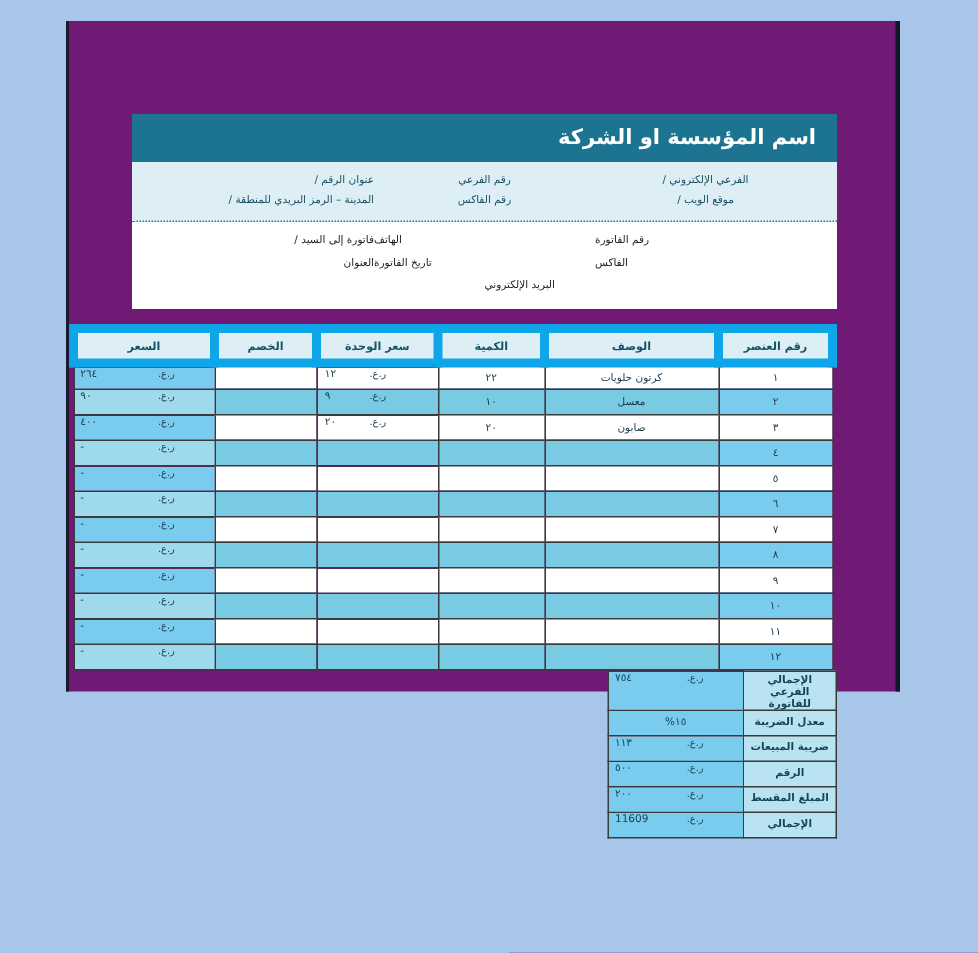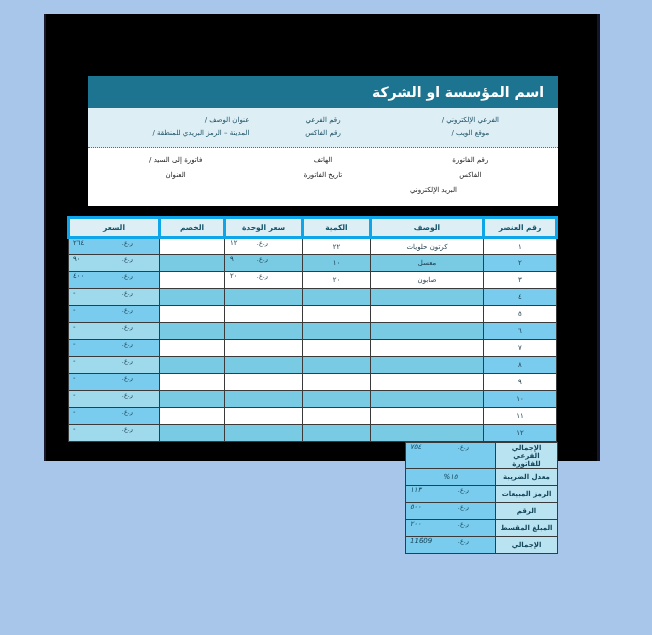--- a/index.html
+++ b/index.html
@@ -18,21 +18,21 @@
     inset: 0;
     background: #a8c6ea;
   }
   
   .page {
     position: absolute;
     left: 44px;
     top: 14px;
     width: 556px;
     height: 447px;
-    background: #000000;
+    background: #701a75;
     border-left: 2px solid #1a1a2e;
     border-right: 3px solid #14142a;
     box-sizing: border-box;
   }
   .page-inner {
     position: absolute;
     left: 0;
     top: 0;
     width: 551px;
     height: 607px;
@@ -88,39 +88,39 @@
     box-sizing: border-box;
   }
   .billto-row {
     display: flex;
     font-size: 7px;
     color: #222222;
     line-height: 15px;
   }
   .billto-row .c {
     flex: 1 1 33.33%;
-    text-align: center;
-  }
-  .billto-row .c.rt { text-align: center; }
+    text-align: left;
+  }
+  .billto-row .c.rt { text-align: right; }
 
   
   .items {
     margin-top: 10px;
     width: 470px;
     border-collapse: collapse;
     table-layout: fixed;
     direction: rtl;
   }
   .items th {
     background: #ddeef5;
     color: #15556b;
     font-size: 7.5px;
     font-weight: bold;
     height: 17px;
-    border: 3px solid #0ea5e9;
+    border: 6px solid #0ea5e9;
     text-align: center;
     padding: 0;
   }
   .items td {
     height: 17px;
     border: 1px solid #3a3a3a;
     font-size: 7px;
     color: #1b3a4b;
     padding: 0 4px;
     text-align: center;
@@ -199,21 +199,20 @@
     position: absolute;
     right: 26px;
     top: 0;
     font-size: 6.5px;
   }
   .totals td.amt .val {
     position: absolute;
     left: 4px;
     top: 0;
     font-size: 7px;
-    font-style: italic;
   }
   .totals td.amt.center {
     text-align: center;
   }
   .totals td.amt.center .val {
     position: static;
     display: block;
     text-align: center;
     line-height: 15px;
   }
@@ -231,21 +230,21 @@
       <div class="invoice">
 
         <div class="hdr-bar">
           <div class="hdr-title">اسم المؤسسة او الشركة</div>
         </div>
 
         <div class="info-band">
           <div class="info-row">
             <div class="c lt">الفرعي الإلكتروني /</div>
             <div class="c">رقم الفرعي</div>
-            <div class="c rt">عنوان الوصف /</div>
+            <div class="c rt">عنوان الرقم /</div>
           </div>
           <div class="info-row">
             <div class="c lt">موقع الويب /</div>
             <div class="c">رقم الفاكس</div>
             <div class="c rt">المدينة – الرمز البريدي للمنطقة /</div>
           </div>
         </div>
 
         <div class="billto-band">
           <div class="billto-row">
@@ -430,21 +429,21 @@
                 <span class="val">٧٥٤</span>
               </td>
             </tr>
             <tr>
               <td class="lbl">معدل الضريبة</td>
               <td class="amt center">
                 <span class="val">١٥%</span>
               </td>
             </tr>
             <tr>
-              <td class="lbl">الرمز المبيعات</td>
+              <td class="lbl">ضريبة المبيعات</td>
               <td class="amt">
                 <span class="cur">ر.ع.</span>
                 <span class="val">١١٣</span>
               </td>
             </tr>
             <tr>
               <td class="lbl">الرقم</td>
               <td class="amt">
                 <span class="cur">ر.ع.</span>
                 <span class="val">٥٠٠</span>

